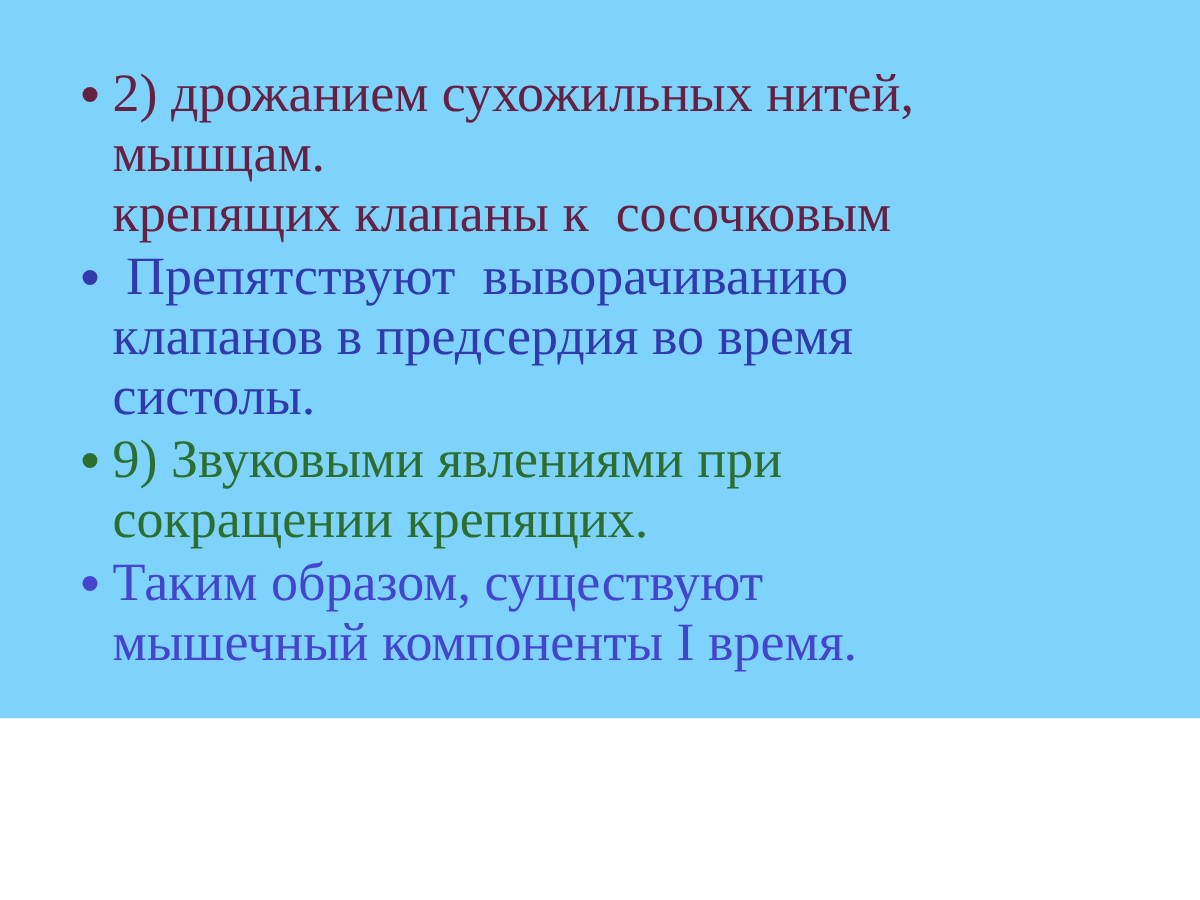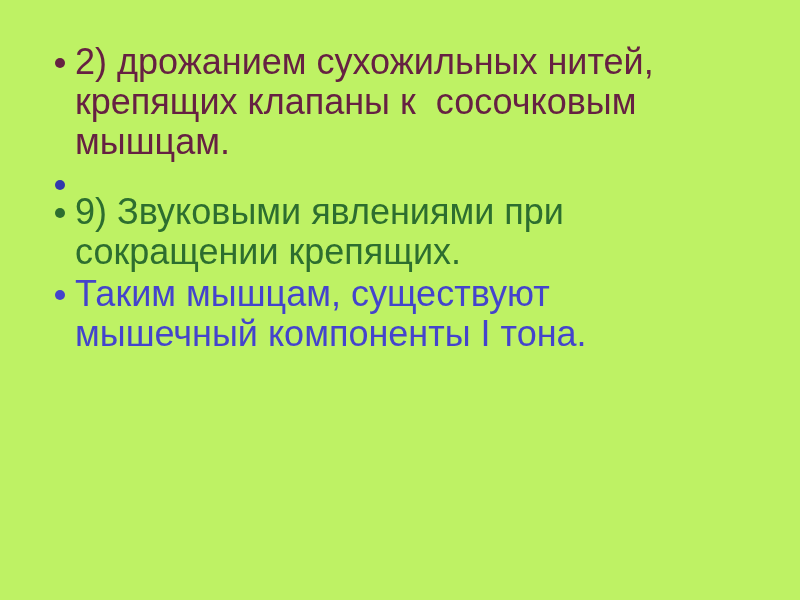--- a/index.html
+++ b/index.html
@@ -3,24 +3,24 @@
 <meta charset="utf-8">
 <style>
   html, body {
     margin: 0;
     padding: 0;
     background: #ffffff;
   }
   .slide {
     position: relative;
     width: 800px;
-    height: 600px;
-    background: #bef264;
+    height: 479px;
+    background: #7dd3fc;
     overflow: hidden;
-    font-family: Liberation Sans, sans-serif;
+    font-family: Liberation Serif, serif;
   }
   .bullet-list {
     position: absolute;
     left: 55px;
     top: 42px;
     width: 690px;
   }
   .bullet {
     display: flex;
     align-items: flex-start;
@@ -44,39 +44,44 @@
 </head>
 <body>
 
 <div class="slide">
   <div class="bullet-list">
 
     <div class="bullet">
       <span class="dot" style="background-color: rgb(102, 33, 66);"></span>
       <div class="text" style="color: rgb(102, 33, 66);">
         <div class="line">2) дрожанием сухожильных нитей,</div>
+        <div class="line">мышцам.</div>
         <div class="line">крепящих клапаны к  сосочковым</div>
-        <div class="line">мышцам.</div>
       </div>
     </div>
 
     <div class="bullet">
       <span class="dot" style="background-color: rgb(50, 57, 172);"></span>
+      <div class="text" style="color: rgb(50, 57, 172);">
+        <div class="line"> Препятствуют  выворачиванию</div>
+        <div class="line">клапанов в предсердия во время</div>
+        <div class="line">систолы.</div>
+      </div>
     </div>
 
     <div class="bullet">
       <span class="dot" style="background-color: rgb(45, 110, 47);"></span>
       <div class="text" style="color: rgb(45, 110, 47);">
         <div class="line">9) Звуковыми явлениями при</div>
         <div class="line">сокращении крепящих.</div>
       </div>
     </div>
 
     <div class="bullet">
       <span class="dot" style="background-color: rgb(68, 68, 204);"></span>
       <div class="text" style="color: rgb(68, 68, 204);">
-        <div class="line">Таким мышцам, существуют</div>
-        <div class="line">мышечный компоненты I тона.</div>
+        <div class="line">Таким образом, существуют</div>
+        <div class="line">мышечный компоненты I время.</div>
       </div>
     </div>
 
   </div>
 </div>
 
 </body></html>

